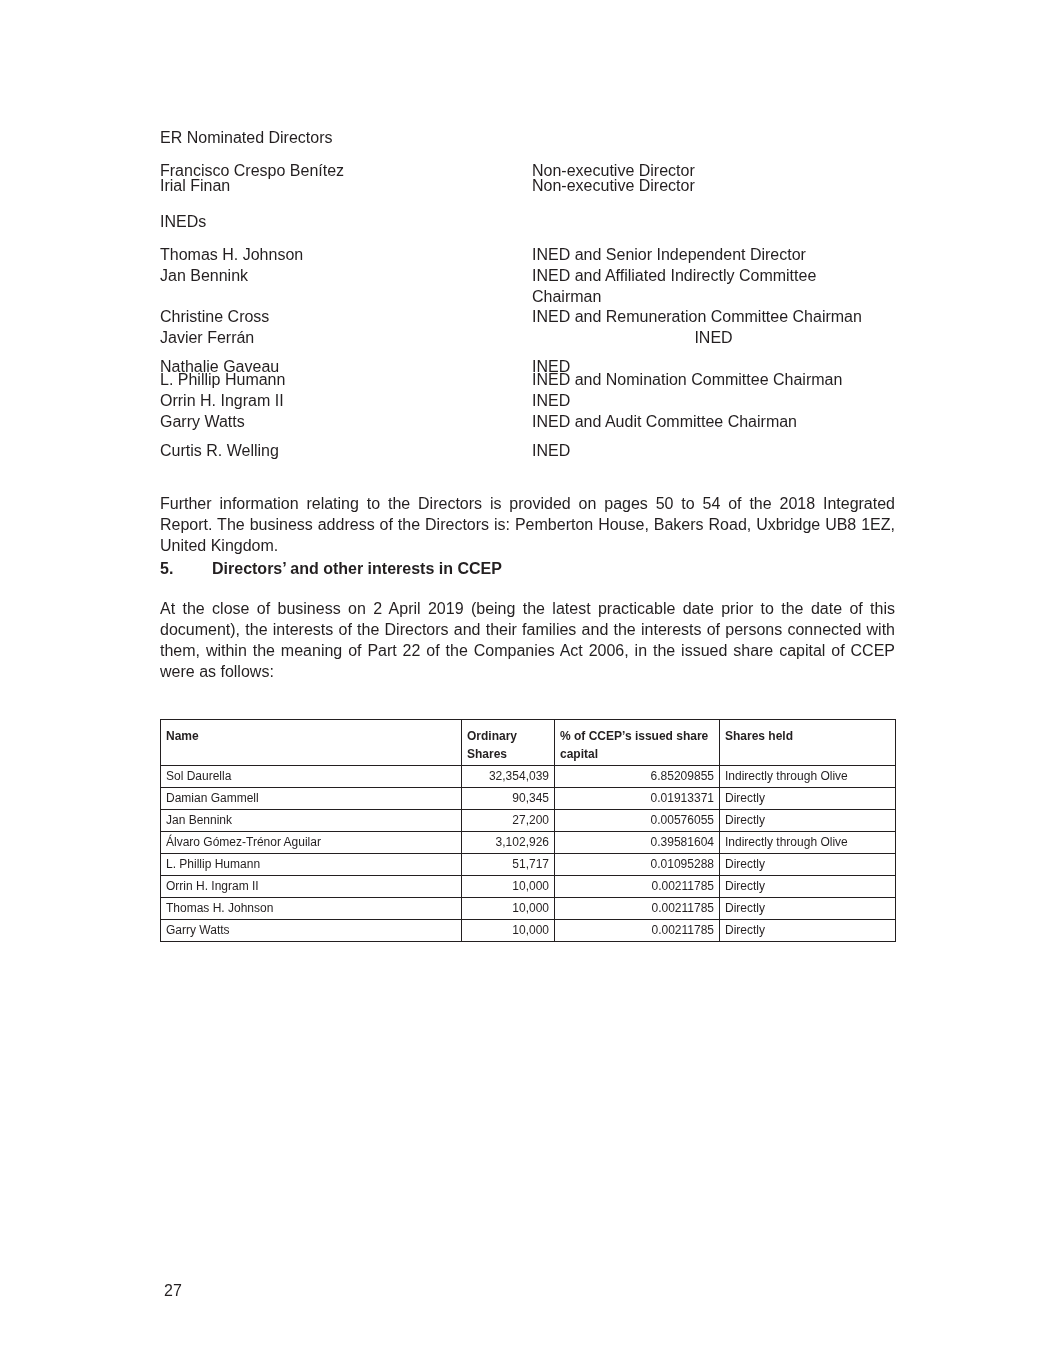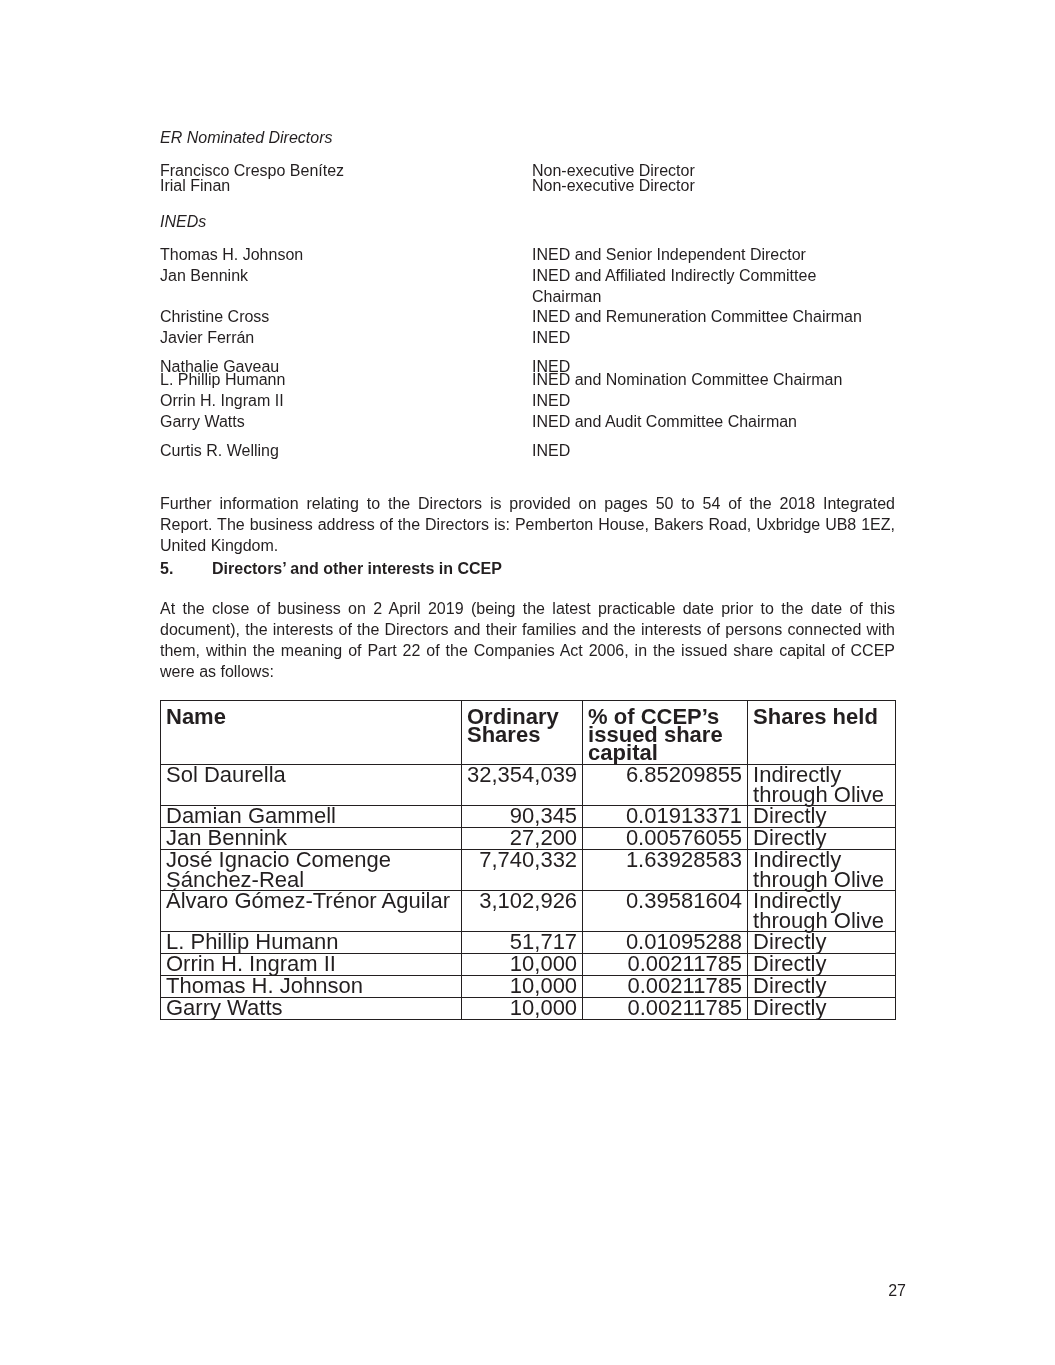--- a/index.html
+++ b/index.html
@@ -1,41 +1,41 @@
 <!DOCTYPE html>
 <html><head>
   <meta charset="utf-8">
   <style>
     html, body { margin: 0; padding: 0; background: #ffffff; }
     body {
       width: 1055px; height: 1365px; position: relative; overflow: hidden;
       font-family: "Liberation Sans", sans-serif; color: #231f20; font-size: 16px;
     }
     .page { position: absolute; left: 160px; top: 0; width: 735px; }
-    .section-title-italic { font-style: italic; position: absolute; left: 0; }
+    .section-title-italic { position: absolute; left: 0; }
     .dir-row { position: absolute; left: 0; width: 735px; height: 21px; line-height: 21px; }
     .dir-name { position: absolute; left: 0; }
     .dir-role { position: absolute; left: 372px; width: 363px; }
     .para { position: absolute; left: 0; width: 735px; line-height: 21px; text-align: justify; text-align-last: left; }
     .heading { position: absolute; left: 0; font-weight: bold; line-height: 21px; }
     .heading .num { display: inline-block; width: 52px; }
     table.interests {
-      position: absolute; left: 0; top: 700px; width: 736px;
-      border-collapse: collapse; font-size: 22px;
+      position: absolute; left: 0; top: 719px; width: 736px;
+      border-collapse: collapse; font-size: 12px;
     }
     table.interests th, table.interests td {
       border: 1px solid #231f20; padding: 0 5px; line-height: 20px; height: 21px;
       vertical-align: top;
     }
     table.interests th { font-weight: bold; text-align: left; padding-top: 7px; padding-bottom: 2px; line-height: 18px; }
     td.num { text-align: right; padding-right: 4px; }
     .col-name { width: 290px; }
     .col-shares { width: 82px; }
     .col-pct { width: 154px; }
-    .page-number { position: absolute; left: 11px; width: 735px; top: 1282px; text-align: right; }
+    .page-number { position: absolute; left: 4px; width: 735px; top: 1282px; text-align: left; }
   </style>
 </head>
 <body>
 
 <div class="page">
 
   <div class="section-title-italic" style="top:129px;">ER Nominated Directors</div>
 
   <div class="dir-row" style="top:160px;">
     <span class="dir-name">Francisco Crespo Benítez</span>
@@ -53,21 +53,21 @@
     <span class="dir-role">INED and Senior Independent Director</span>
   </div>
   <div class="dir-row" style="top:265px; height:42px;">
     <span class="dir-name">Jan Bennink</span>
     <span class="dir-role" style="width:320px;">INED and Affiliated Indirectly Committee Chairman</span>
   </div>
   <div class="dir-row" style="top:306px;">
     <span class="dir-name">Christine Cross</span>
     <span class="dir-role">INED and Remuneration Committee Chairman</span>
   </div>
-  <div class="dir-row" style="top:327px;">
+  <div class="dir-row" style="top:327px;text-align:center;">
     <span class="dir-name">Javier Ferrán</span>
     <span class="dir-role">INED</span>
   </div>
   <div class="dir-row" style="top:348px;margin-top:8px;">
     <span class="dir-name">Nathalie Gaveau</span>
     <span class="dir-role">INED</span>
   </div>
   <div class="dir-row" style="top:369px;">
     <span class="dir-name">L. Phillip Humann</span>
     <span class="dir-role">INED and Nomination Committee Chairman</span>
@@ -115,26 +115,20 @@
           <td class="num">0.01913371</td>
           <td>Directly</td>
         </tr>
         <tr>
           <td>Jan Bennink</td>
           <td class="num">27,200</td>
           <td class="num">0.00576055</td>
           <td>Directly</td>
         </tr>
         <tr>
-          <td>José Ignacio Comenge Sánchez-Real</td>
-          <td class="num">7,740,332</td>
-          <td class="num">1.63928583</td>
-          <td>Indirectly through Olive</td>
-        </tr>
-        <tr>
           <td>Álvaro Gómez-Trénor Aguilar</td>
           <td class="num">3,102,926</td>
           <td class="num">0.39581604</td>
           <td>Indirectly through Olive</td>
         </tr>
         <tr>
           <td>L. Phillip Humann</td>
           <td class="num">51,717</td>
           <td class="num">0.01095288</td>
           <td>Directly</td>

